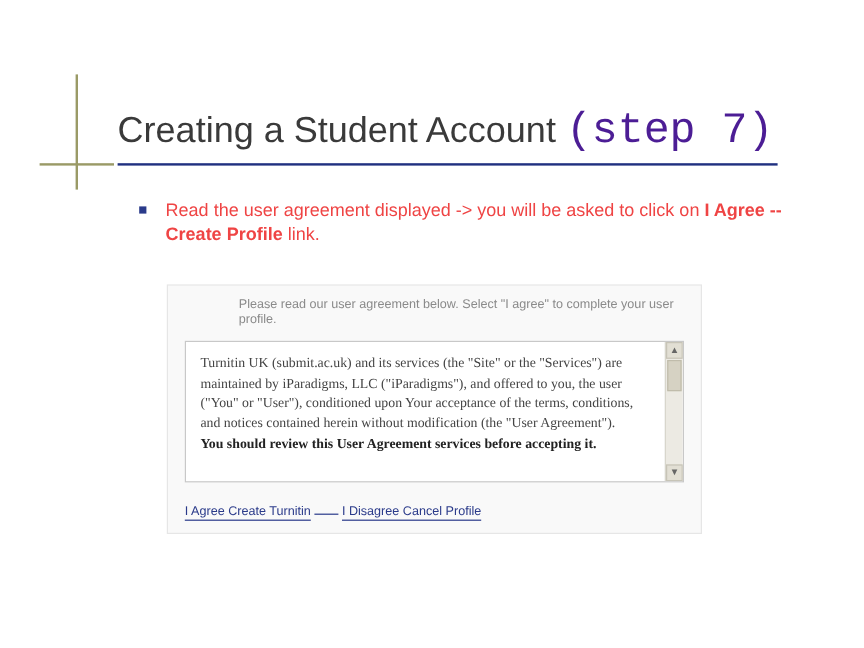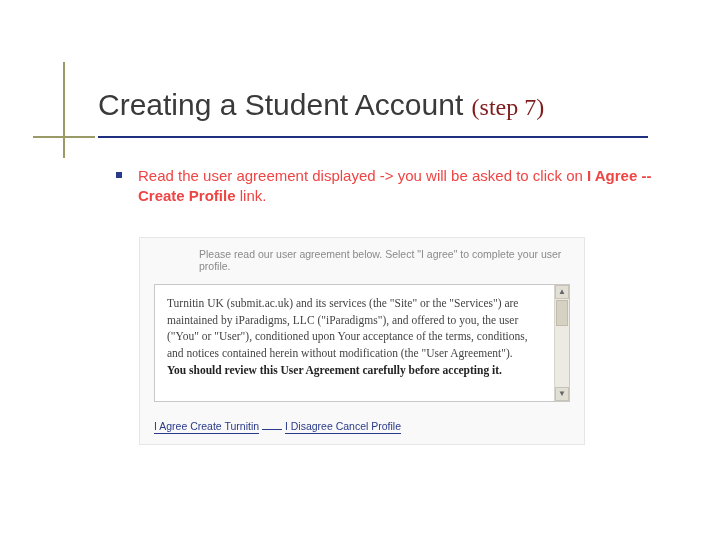--- a/index.html
+++ b/index.html
@@ -46,23 +46,23 @@
   .title {
     position: absolute;
     left: 98px;
     top: 88px;
     font-family: Verdana, Geneva, sans-serif;
     font-size: 30px;
     color: #3a3a3a;
     white-space: nowrap;
   }
   .title .step {
-    font-family: Liberation Serif, serif;
-    font-size: 24px;
-    color: #7f1d1d;
+    font-family: Liberation Mono, monospace;
+    font-size: 36px;
+    color: #4c1d95;
   }
   .bullet-row {
     position: absolute;
     left: 118px;
     top: 166px;
     width: 560px;
     font-size: 15px;
     line-height: 1.35;
     color: #ef4444;
   }
@@ -185,21 +185,21 @@
       <span>Read the user agreement displayed -&gt; you will be asked to click on </span><span class="bold">I Agree -- Create Profile</span><span> link.</span>
     </div>
   </div>
 
   <div class="embed">
     <div class="embed-inner">
       <div class="embed-sub">Please read our user agreement below. Select "I agree" to complete your user profile.</div>
 
       <div class="agreement-box">
         <div>Turnitin UK (submit.ac.uk) and its services (the "Site" or the "Services") are maintained by iParadigms, LLC ("iParadigms"), and offered to you, the user ("You" or "User"), conditioned upon Your acceptance of the terms, conditions, and notices contained herein without modification (the "User Agreement").</div>
-        <div class="last">You should review this User Agreement carefully before accepting it.</div>
+        <div class="last">You should review this User Agreement services before accepting it.</div>
         <div class="scroll-track">
           <div class="scroll-btn top">▲</div>
           <div class="scroll-thumb"></div>
           <div class="scroll-btn bottom">▼</div>
         </div>
       </div>
 
       <div class="embed-links">
         <span>I Agree   Create Turnitin</span>
         <span class="link-gap"></span>

